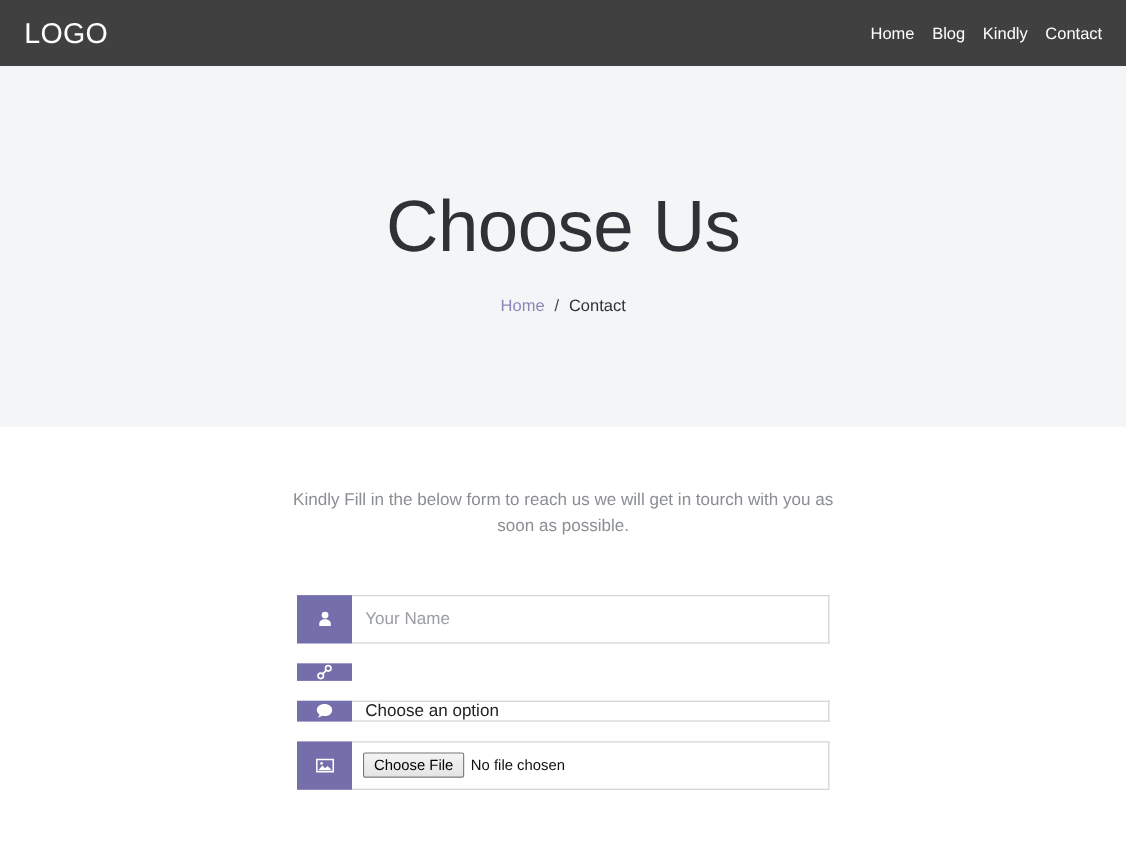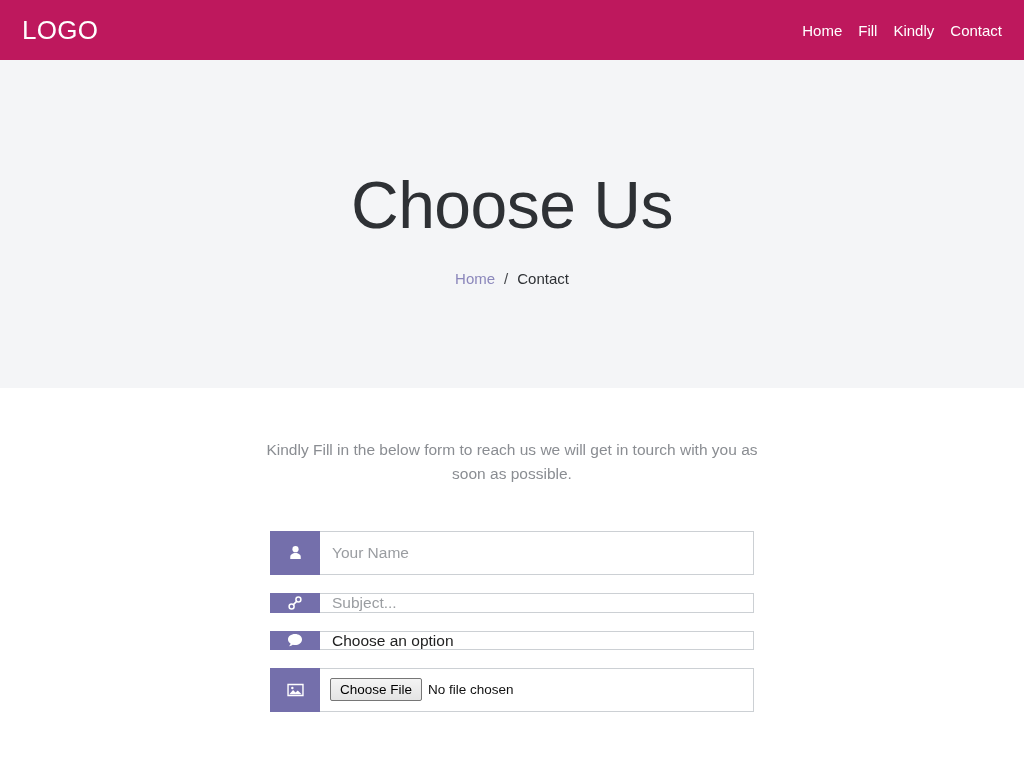--- a/index.html
+++ b/index.html
@@ -9,21 +9,21 @@
     width: 1024px;
     height: 768px;
     overflow: hidden;
     background: #ffffff;
     font-family: "Liberation Sans", sans-serif;
   }
 
   
   .navbar {
     height: 60px;
-    background: #be185d;
+    background: #404040;
     display: flex;
     align-items: center;
     justify-content: space-between;
     padding: 0 22px 0 22px;
   }
   .brand {
     color: #ffffff;
     font-size: 26px;
     font-weight: 400;
     letter-spacing: 0.3px;
@@ -82,21 +82,21 @@
   
   .content {
     background: #ffffff;
     padding-top: 46px;
     display: flex;
     flex-direction: column;
     align-items: center;
   }
   .intro {
     width: 500px;
-    margin: 4px;
+    margin: 9px;
     text-align: center;
     font-size: 15.5px;
     line-height: 1.58;
     color: #8a8d92;
   }
 
   
   .form {
     width: 484px;
     margin-top: 40px;
@@ -171,21 +171,21 @@
     cursor: pointer;
   }
 </style>
 </head>
 <body>
 
 <div class="navbar">
   <a class="brand" href="#">LOGO</a>
   <nav class="nav-links">
     <a class="nav-link" href="#">Home</a>
-    <a class="nav-link" href="#">Fill</a>
+    <a class="nav-link" href="#">Blog</a>
     <a class="nav-link" href="#">Kindly</a>
     <a class="nav-link" href="#">Contact</a>
   </nav>
 </div>
 
 <section class="hero">
   <h1 class="hero-title">Choose Us</h1>
   <div class="breadcrumb">
     <a href="#">Home</a>
     <span class="sep">/</span>
@@ -214,21 +214,20 @@
     <div class="group wide">
       <span class="addon">
         <svg width="16" height="16" viewBox="0 0 16 16" aria-hidden="true">
           <g fill="none" stroke="#ffffff" stroke-width="1.5" stroke-linecap="round">
             <path d="M6.4 9.6l3.2-3.2"></path>
             <circle cx="4.6" cy="11.4" r="2.5"></circle>
             <circle cx="11.4" cy="4.6" r="2.5"></circle>
           </g>
         </svg>
       </span>
-      <input class="field" type="text" placeholder="Subject..." style="">
     </div>
 
     <div class="group wide">
       <span class="addon">
         <svg width="16" height="15" viewBox="0 0 16 15" aria-hidden="true">
           <path d="M8 1C4.1 1 1 3.4 1 6.4c0 1.7 1 3.2 2.6 4.2-.2.9-.8 1.9-1.7 2.7 1.6-.2 3-.9 3.9-1.6.7.2 1.4.3 2.2.3 3.9 0 7-2.4 7-5.6S11.9 1 8 1z"></path>
         </svg>
       </span>
       <select class="field">
         <option>Choose an option</option>

